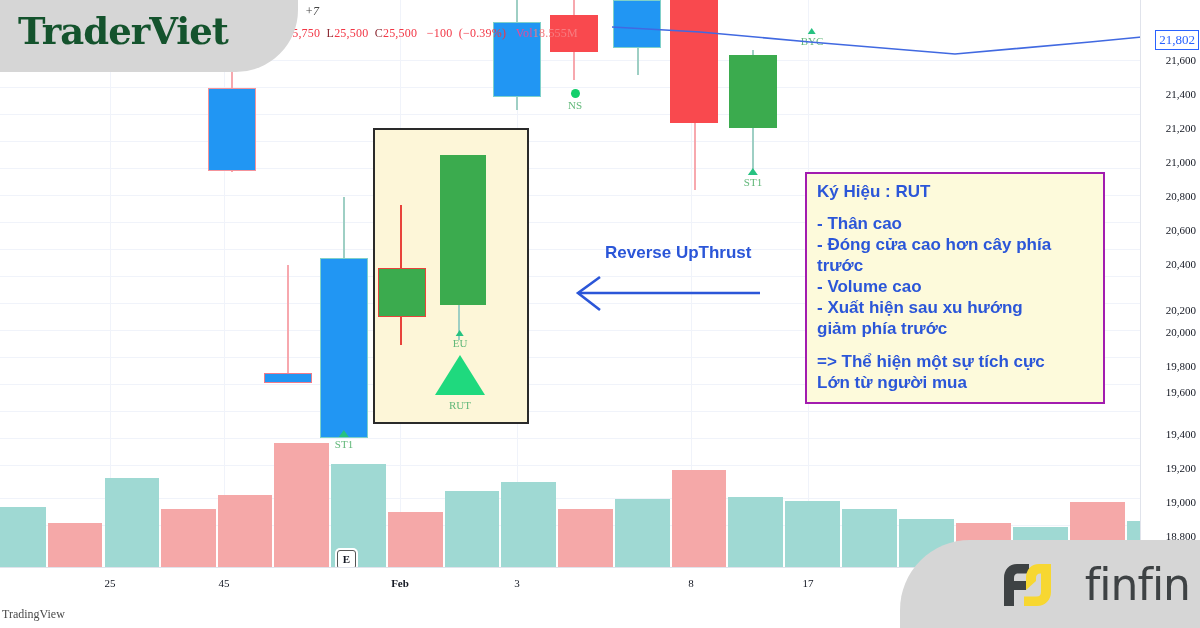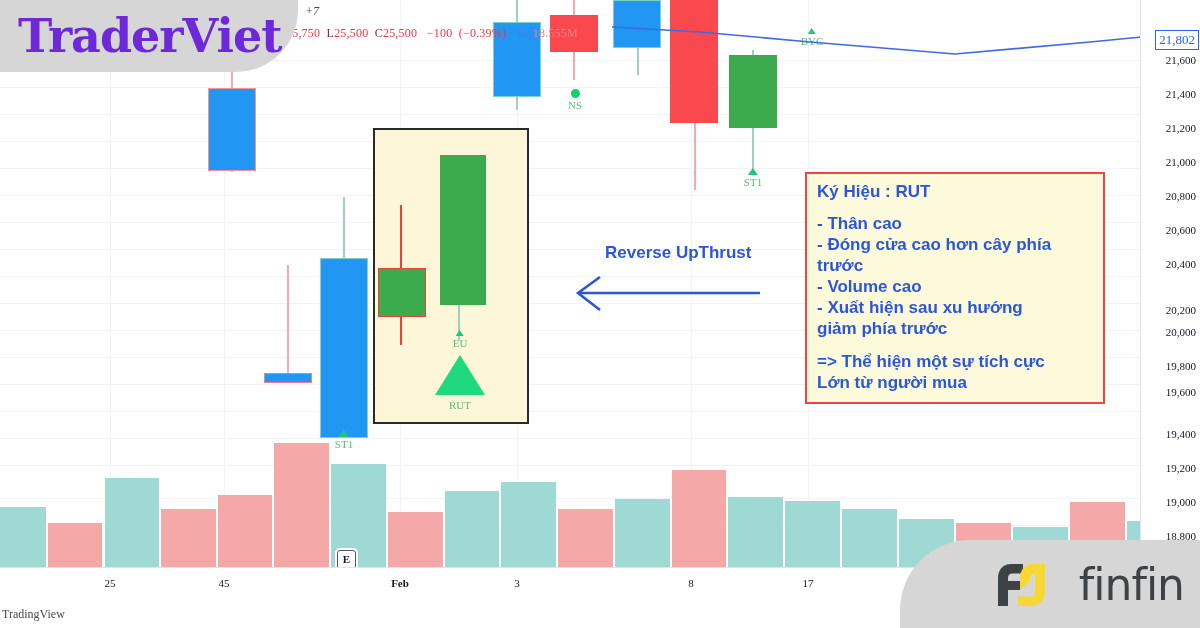--- a/index.html
+++ b/index.html
@@ -52,21 +52,21 @@
   }
   .ttick.bold { font-weight:bold; }
 
   
   .legend {
     position:absolute; left:286px; top:26px; font-size:12px;
     font-family:"Liberation Serif", serif; white-space:nowrap;
     color:#f23645; letter-spacing:.2px;
   }
   .legend .lbl { color:#8b2a33; }
-  .legend .vol-lbl { color:#3b82f6; }
+  .legend .vol-lbl { color:#ec4899; }
   .legend .vol-val { color:#f77c80;margin-top:48px; }
   .legend-top {
     position:absolute; left:305px; top:4px; font-size:12px;
     font-family:"Liberation Serif", serif; color:#444; font-style:italic;
   }
 
   
   .mk { position:absolute; text-align:center; transform:translateX(-50%); }
   .mk .tri {
     width:0;height:0;margin:0 auto;
@@ -85,21 +85,21 @@
   
   .hl-rect {
     position:absolute; background:#fdf6d8; border:2px solid #2a2a2a;
   }
 
   
   .ovl { position:absolute; left:0; top:0; width:1200px; height:628px; pointer-events:none; }
 
   
   .notebox {
-    position:absolute; background:#fdfadb; border:2px solid #ef4444;
+    position:absolute; background:#fdfadb; border:2px solid #a21caf;
     padding:7px 10px 9px 10px;
   }
   .notebox .line {
     font-size:17px; font-weight:bold; color:#2b56d8;
     line-height:1.24; white-space:pre-wrap;
     font-family:"Liberation Sans", sans-serif;
   }
   .notebox .spacer { height:11px; }
 
   
@@ -119,28 +119,28 @@
 
   
   .wm-tl {
     position:absolute; left:0; top:0; width:298px; height:72px;
     background:#d6d6d6; border-bottom-right-radius:62px;
     overflow:hidden;
   }
   .wm-tl .brand {
     position:absolute; left:18px; top:9px;
     font-family:"DejaVu Serif", serif; font-weight:bold;
-    font-size:46px; color:#6d28d9; letter-spacing:-1px;
+    font-size:37px; color:#14532d; letter-spacing:-1px;
   }
   .wm-br {
     position:absolute; right:0; bottom:0; width:300px; height:88px;
     background:#d6d6d6; border-top-left-radius:70px;
   }
   .wm-br .fin {
-    position:absolute; right:16px; bottom:18px;
+    position:absolute; right:10px; bottom:18px;
     display:flex; align-items:center; gap:24px;
   }
   .wm-br .fintext {
     font-family:"DejaVu Sans", sans-serif; font-size:44px;
     color:#3e4244; letter-spacing:-1px; line-height:1;
   }
 
   
   .tv-credit {
     position:absolute; left:2px; bottom:6px; font-size:12px; color:#4a4a4a;

